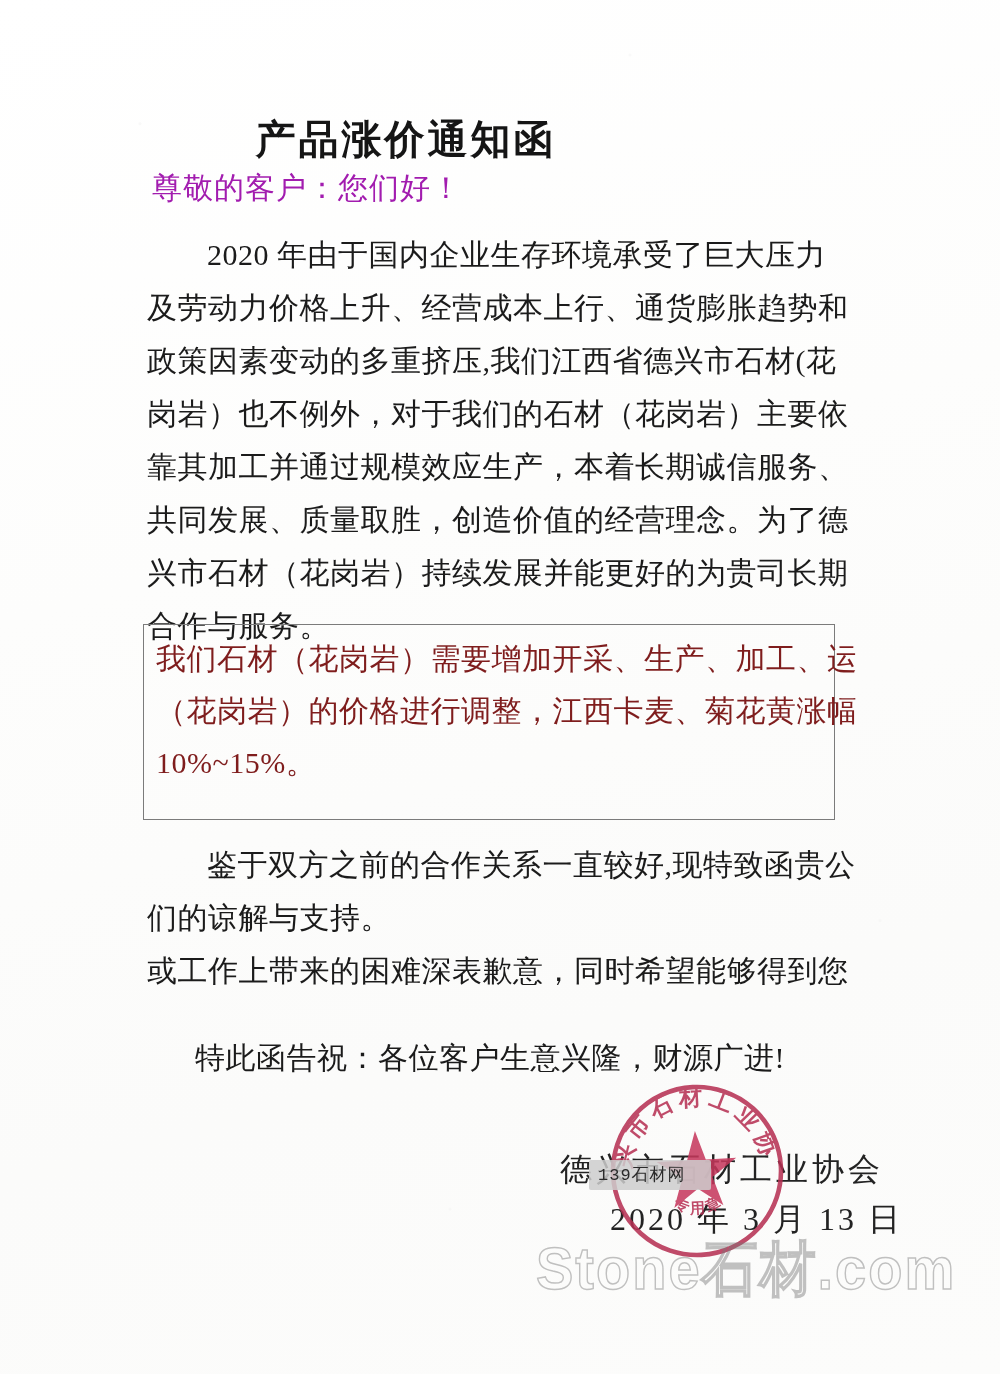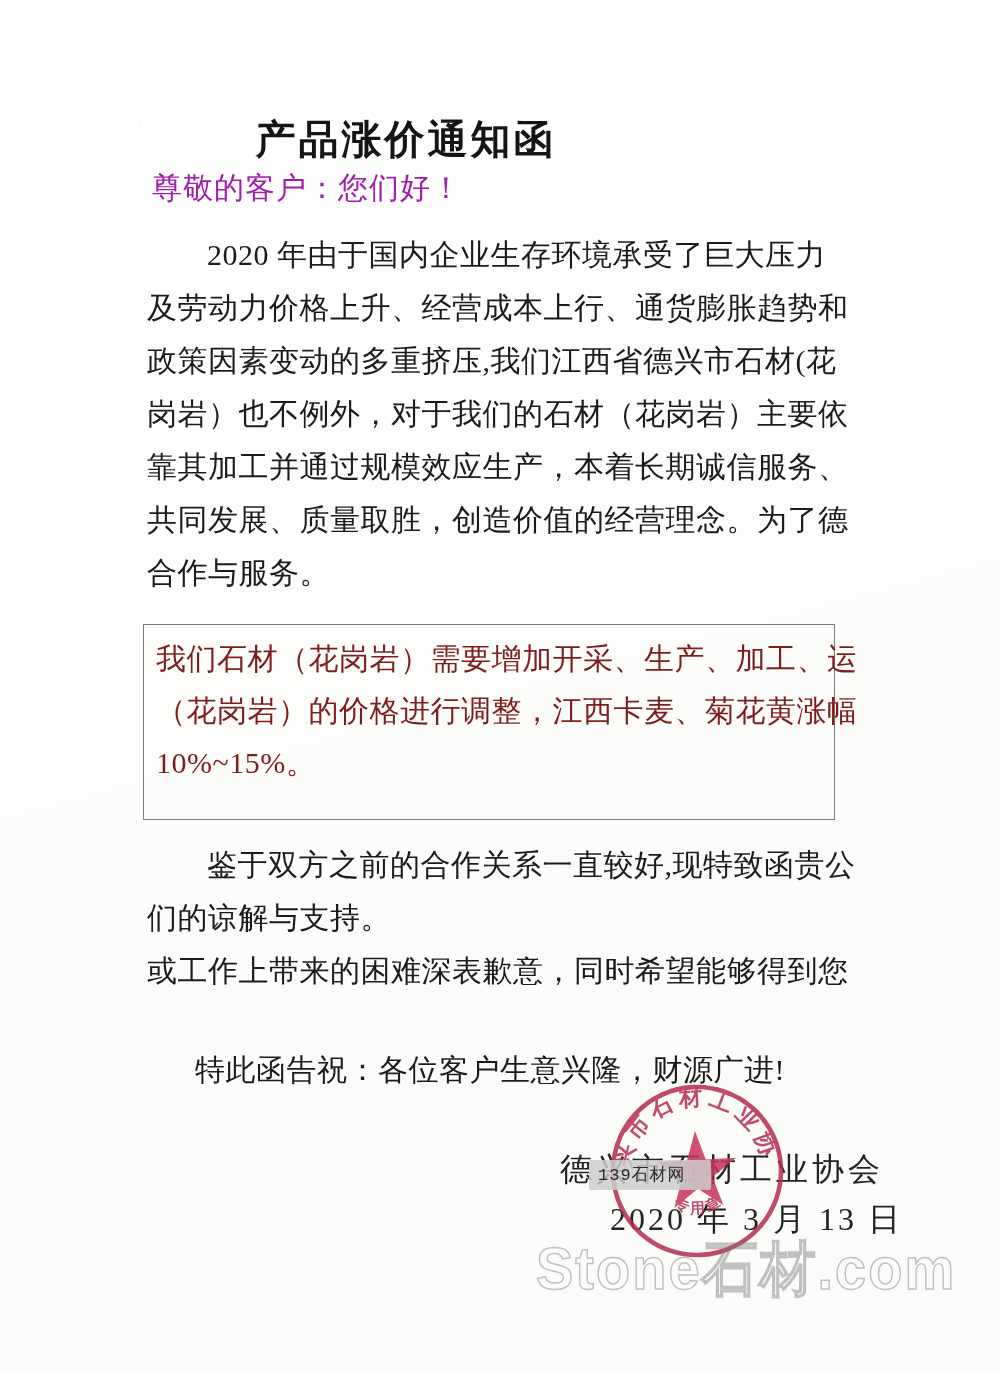--- a/index.html
+++ b/index.html
@@ -72,21 +72,20 @@
     line-height:52px;
     letter-spacing:0.5px;
     color:#7f1d1d;
   }
   .notice-box .line{display:block;white-space:pre;}
 
   .wish-line{
     position:absolute;top:1038px;left:195px;
     font-size:30px;letter-spacing:0.5px;color:#1b1b1b;
     white-space:pre;
-    margin-top:12px;
   }
 
   .sign-name{
     position:absolute;top:1148px;left:560px;
     font-size:32px;letter-spacing:4px;color:#232323;
     white-space:pre;z-index:4;
   }
   .sign-date{
     position:absolute;top:1198px;left:578px;
     font-size:32px;letter-spacing:3px;color:#232323;
@@ -144,20 +143,21 @@
 
   <div class="salutation">尊敬的客户：您们好！</div>
 
   <div class="para" id="para-opening">
     <span class="line indent">2020 年由于国内企业生存环境承受了巨大压力</span>
     <span class="line">及劳动力价格上升、经营成本上行、通货膨胀趋势和</span>
     <span class="line">政策因素变动的多重挤压,我们江西省德兴市石材(花</span>
     <span class="line">岗岩）也不例外，对于我们的石材（花岗岩）主要依</span>
     <span class="line">靠其加工并通过规模效应生产，本着长期诚信服务、</span>
     <span class="line">共同发展、质量取胜，创造价值的经营理念。为了德</span>
+    <span class="line">兴市石材（花岗岩）持续发展并能更好的为贵司长期</span>
     <span class="line">合作与服务。</span>
   </div>
 
   <div class="notice-box">
     <div class="btext">
       <span class="line">我们石材（花岗岩）需要增加开采、生产、加工、运</span>
       <span class="line">（花岗岩）的价格进行调整，江西卡麦、菊花黄涨幅</span>
       <span class="line">10%~15%。</span>
     </div>
   </div>

